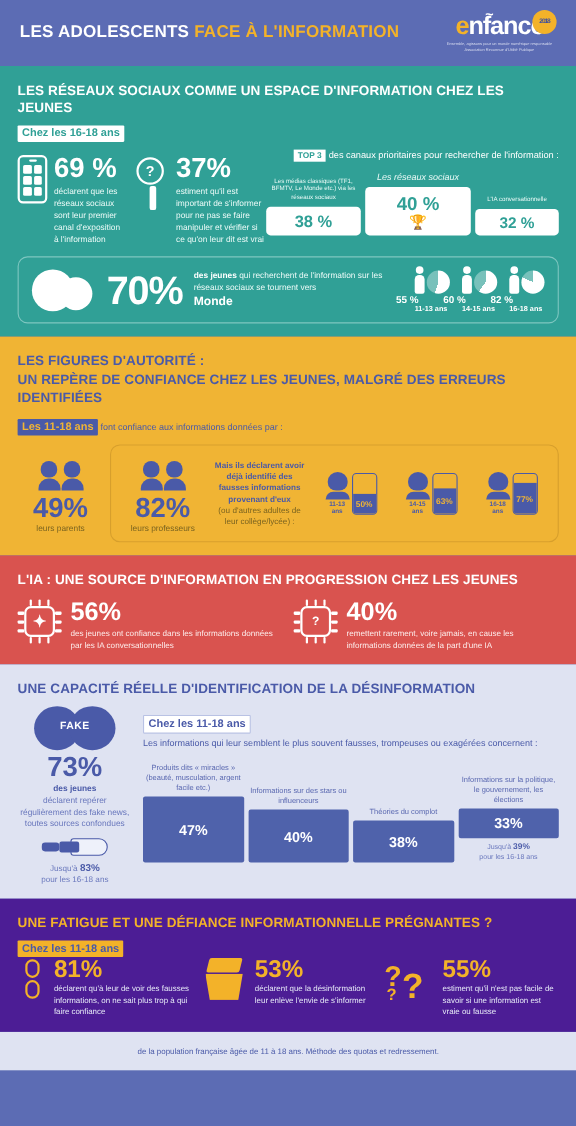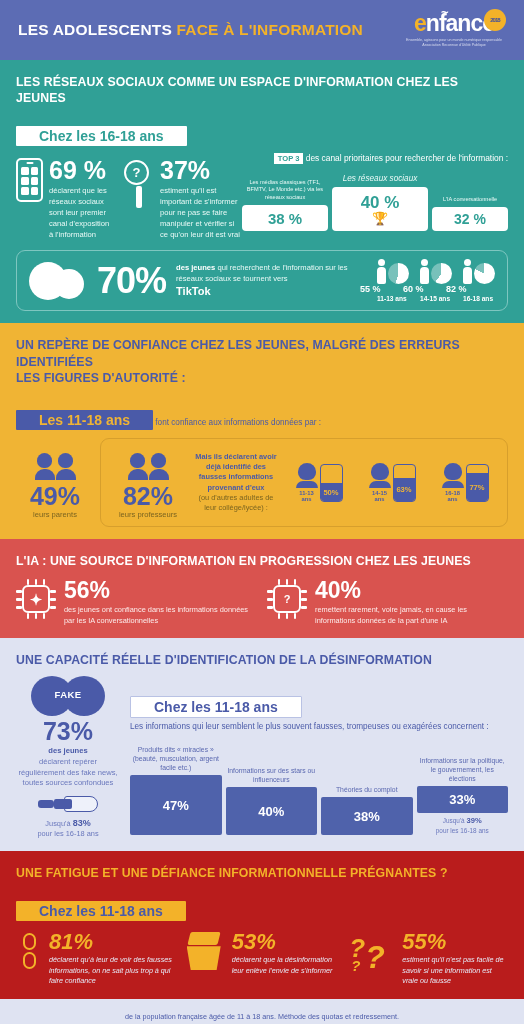--- a/index.html
+++ b/index.html
@@ -35,32 +35,32 @@
   }
   .logo-tagline { font-size: 3.6px; color: #d8dcf0; text-align: center; margin-top: 3px; line-height: 1.5; width: 96px; }
   .logo-tilde { position: absolute; left: 27px; top: -6px; color: #fff; font-size: 13px; }
 
   
   .sec { padding: 14px 16px 12px 16px; position: relative; }
   .sec-teal   { background: #30a096; }
   .sec-yellow { background: #f0b434; }
   .sec-red    { background: #d9534f; }
   .sec-light  { background: #dfe3f2; }
-  .sec-blue   { background: #b91c1c; }
+  .sec-blue   { background: #4c1d95; }
   .sec-h {
     font-size: 12.3px; font-weight: bold; line-height: 1.32; letter-spacing: .1px;
   }
   .sec-teal .sec-h, .sec-red .sec-h { color: #ffffff; }
   .sec-yellow .sec-h { color: #4a5aa8; }
   .sec-light .sec-h { color: #4a5aa8; }
   .sec-blue .sec-h { color: #f3b229; }
 
   .chip {
-    display: inline-block; font-size: 14px; font-weight: bold;
-    padding: 2px 23px; margin-top: 20px; border-radius: 1px;
+    display: inline-block; font-size: 10px; font-weight: bold;
+    padding: 2px 4px; margin-top: 8px; border-radius: 1px;
   }
   .chip-white { background: #ffffff; color: #30a096; }
   .chip-blue  { background: #4a5aa8; color: #f0b434; }
   .chip-lblue { background: #ffffff; color: #4a5aa8; border: 1px solid #b9c2e4; }
   .chip-yellow{ background: #f3b229; color: #4a5aa8; }
 
   
   .teal-top { display: flex; margin-top: 6px; }
   .teal-left { width: 300px; display: flex; gap: 14px; padding-top: 6px; }
   .stat-blk { display: flex; gap: 6px; }
@@ -178,21 +178,21 @@
   .lt-head { font-size: 8.2px; color: #4a5aa8; line-height: 1.45; margin-top: 3px; }
   .bars { display: flex; gap: 4px; margin-top: 6px; height: 96px; }
   .bar-col { flex: 1; display: flex; flex-direction: column; justify-content: flex-end; height: 100%; }
   .bar-lbl { font-size: 6.8px; color: #5a68b0; line-height: 1.35; text-align: center; margin-bottom: 3px; }
   .bar { background: #4f62ab; border-radius: 2px; color: #fff; font-size: 13px; font-weight: bold;
          display: flex; align-items: center; justify-content: center; }
   .bar-note { font-size: 6.4px; color: #6a78bd; line-height: 1.35; text-align: center; margin-top: 3px; }
   .bar-note b { color: #4a5aa8; font-size: 7.6px; }
 
   
-  .blue-body { display: flex; margin-top: 10px; gap: 8px; font-style: italic; }
+  .blue-body { display: flex; gap: 8px; }
   .bl-item { display: flex; gap: 7px; flex: 1; }
   .bl-num { font-size: 22px; font-weight: bold; color: #f3b229; line-height: 1; }
   .bl-sub { font-size: 7.2px; color: #e6e9f7; line-height: 1.45; margin-top: 2px; }
   .link-ic { width: 26px; flex: none; padding-top: 2px; }
   .link-ic .lk { width: 13px; height: 17px; border: 2.2px solid #f3b229; border-radius: 7px; margin: 0 auto; }
   .link-ic .lk2 { margin-top: 2px; }
   .bin-ic { width: 42px; flex: none; padding-top: 1px; }
   .bin-ic .paper { width: 30px; height: 13px; background: #f3b229; margin: 0 auto; transform: skewX(-14deg); border-radius: 2px; }
   .bin-ic .can { width: 34px; height: 24px; background: #f3b229; margin: 1px auto 0 auto;
                  clip-path: polygon(0 0,100% 0,88% 100%,12% 100%); }
@@ -255,21 +255,21 @@
           <div>
             <div class="stat-num">37%</div>
             <div class="stat-sub">estiment qu'il est important de s'informer pour ne pas se faire manipuler et vérifier si ce qu'on leur dit est vrai</div>
           </div>
         </div>
       </div>
 
       <div class="top3">
         <div class="top3-cap">
           <b>TOP 3</b>
-          <span>des canal prioritaires pour rechercher de l'information :</span>
+          <span>des canaux prioritaires pour rechercher de l'information :</span>
         </div>
         <div class="podium">
           <div class="pod-col">
             <div class="pod-lbl">Les médias classiques (TF1, BFMTV, Le Monde etc.) via les réseaux sociaux</div>
             <div class="pod-box pod-2">38 %</div>
           </div>
           <div class="pod-col">
             <div class="pod-lbl big">Les réseaux sociaux</div>
             <div class="pod-box pod-1">
               <div>40 %</div>
@@ -285,21 +285,21 @@
     </div>
 
     <div class="tiktok-card">
       <div class="faces">
         <div class="circ f1"></div>
           <div class="circ f2"></div>
       </div>
       <div class="big70">70%</div>
       <div class="tk-txt">
         <b>des jeunes</b><span> qui recherchent de l'information sur les réseaux sociaux se tournent vers </span><br>
-        <span class="tk">TikTok</span>
+        <span class="tk">Monde</span>
       </div>
       <div class="ages">
         <div class="age-item">
           <div class="age-row">
             <div class="person">
                 <div class="head"></div>
                 <div class="body"></div>
               </div>
             <div class="pie" style="background:conic-gradient(#fff 0 55%, rgba(255,255,255,.35) 55% 100%)"></div>
           </div>
@@ -332,22 +332,22 @@
           <div style="display:flex;align-items:flex-end">
             <div class="age-pct">82 %</div>
           </div>
           <div class="age-lbl">16-18 ans</div>
         </div>
       </div>
     </div>
   </div>
 
   <div class="sec sec-yellow">
+    <div class="sec-h">LES FIGURES D'AUTORITÉ :</div>
     <div class="sec-h">UN REPÈRE DE CONFIANCE CHEZ LES JEUNES, MALGRÉ DES ERREURS IDENTIFIÉES</div>
-    <div class="sec-h">LES FIGURES D'AUTORITÉ :</div>
     <div style="margin-top:4px">
       <span class="chip chip-blue">Les 11-18 ans</span><span style="font-size:8.2px;color:#4a5aa8"> font confiance aux informations données par :</span>
     </div>
 
     <div class="yel-body">
       <div class="yel-stat">
         <div class="fam-ic">
           <div class="p">
               <div class="hd"></div>
               <div class="bd"></div>

